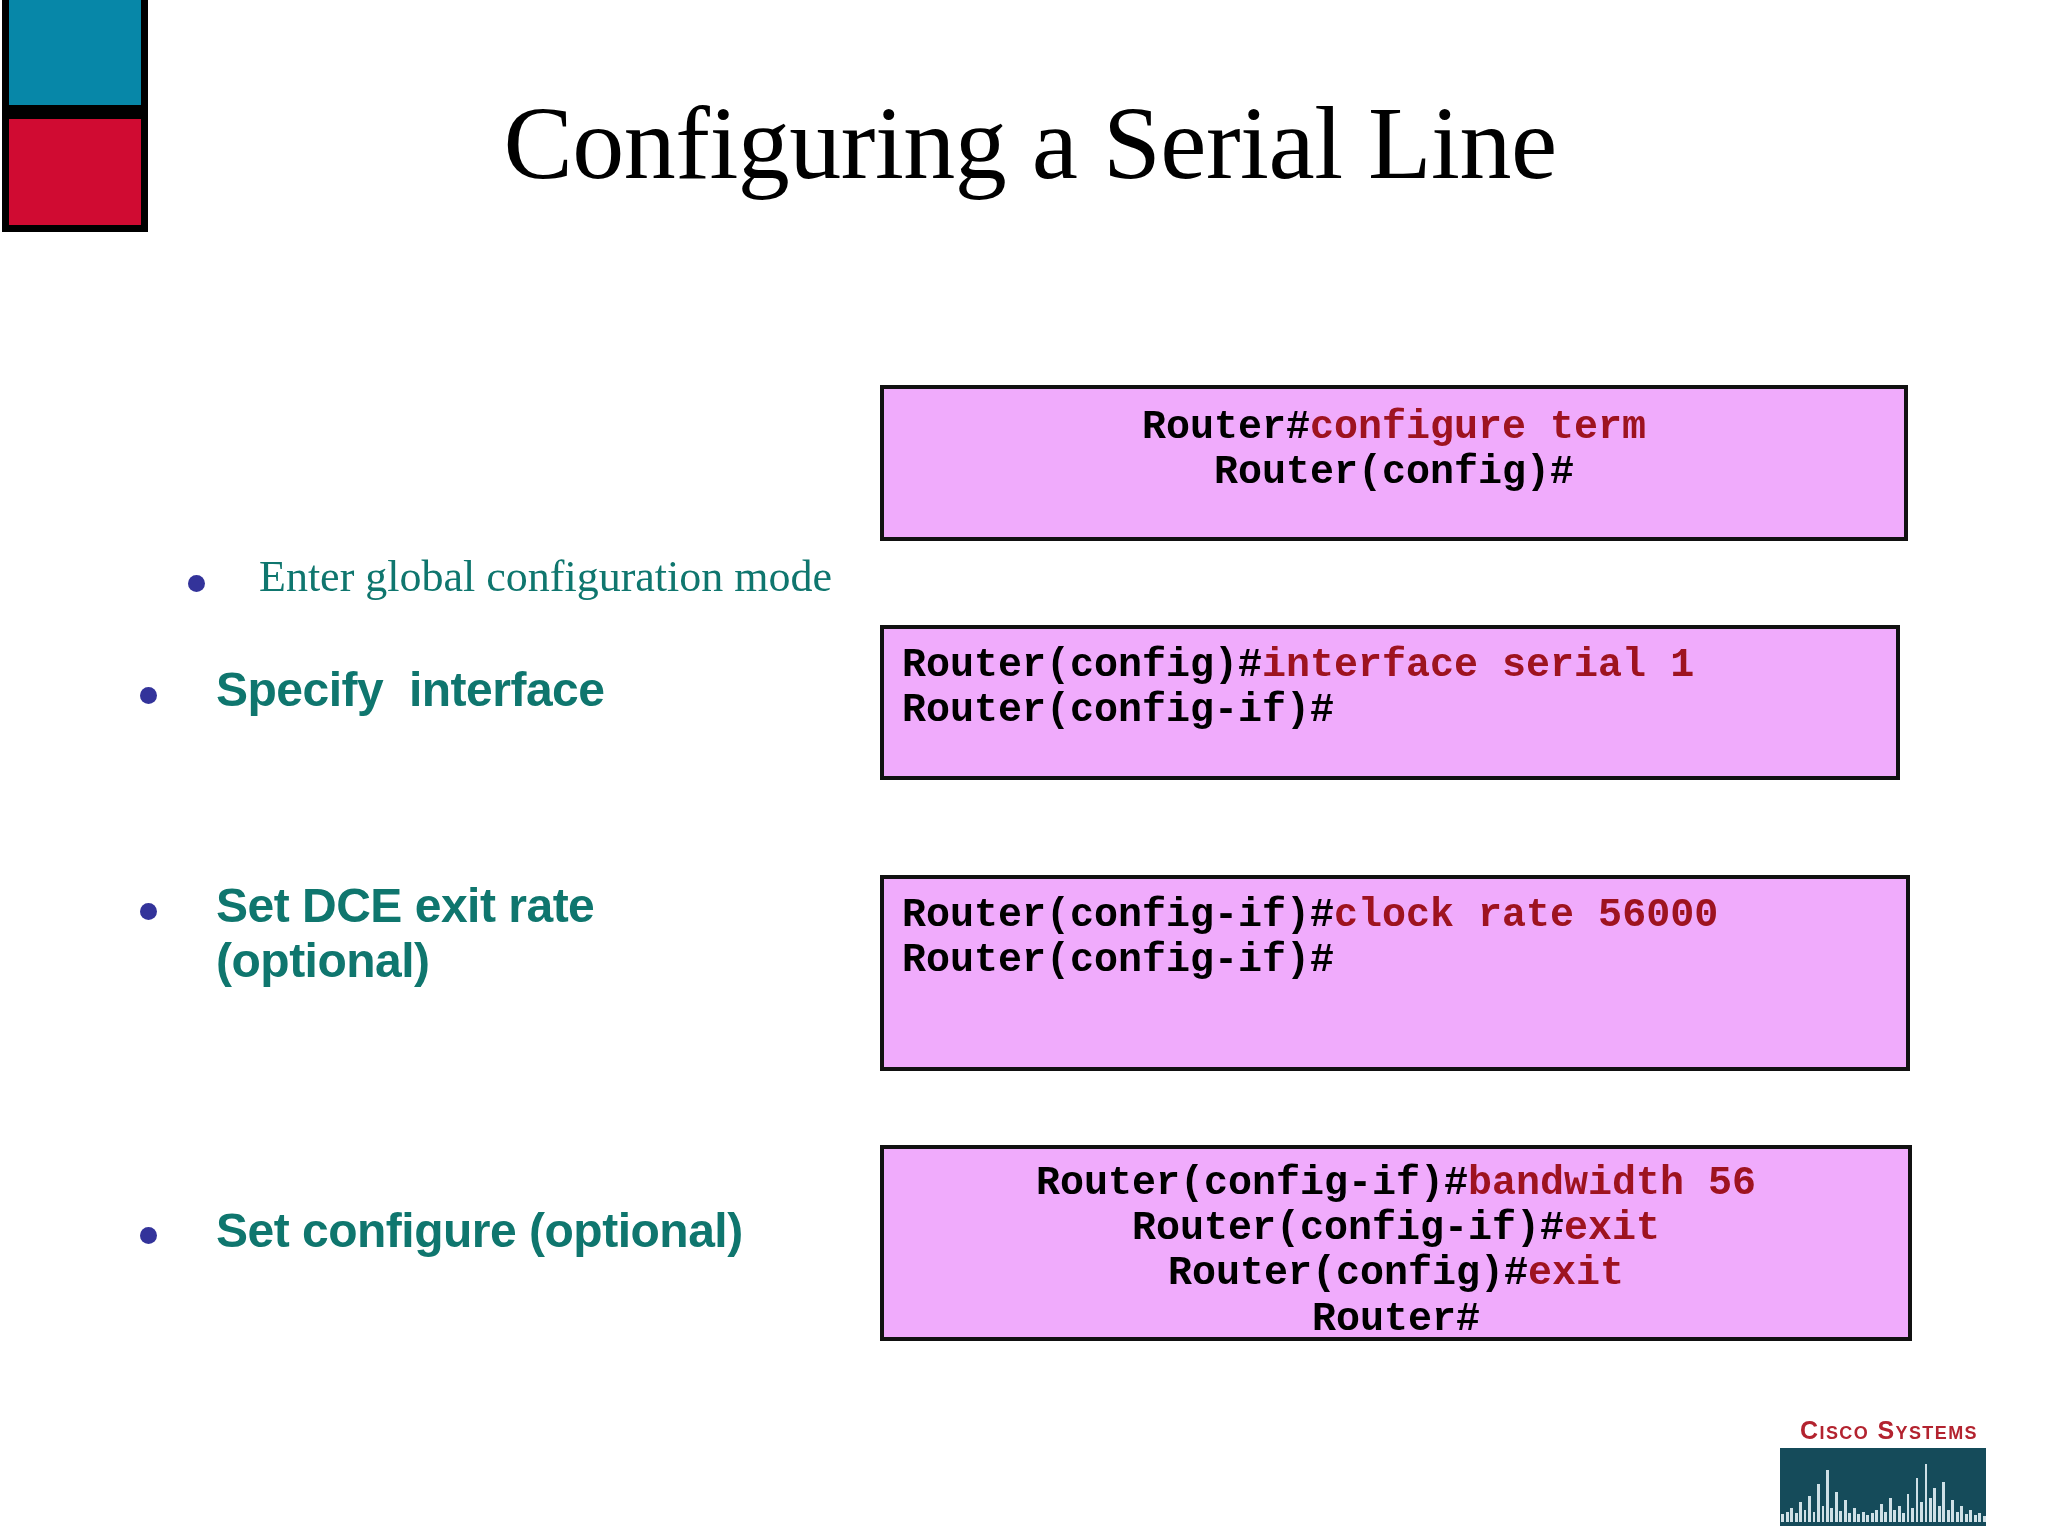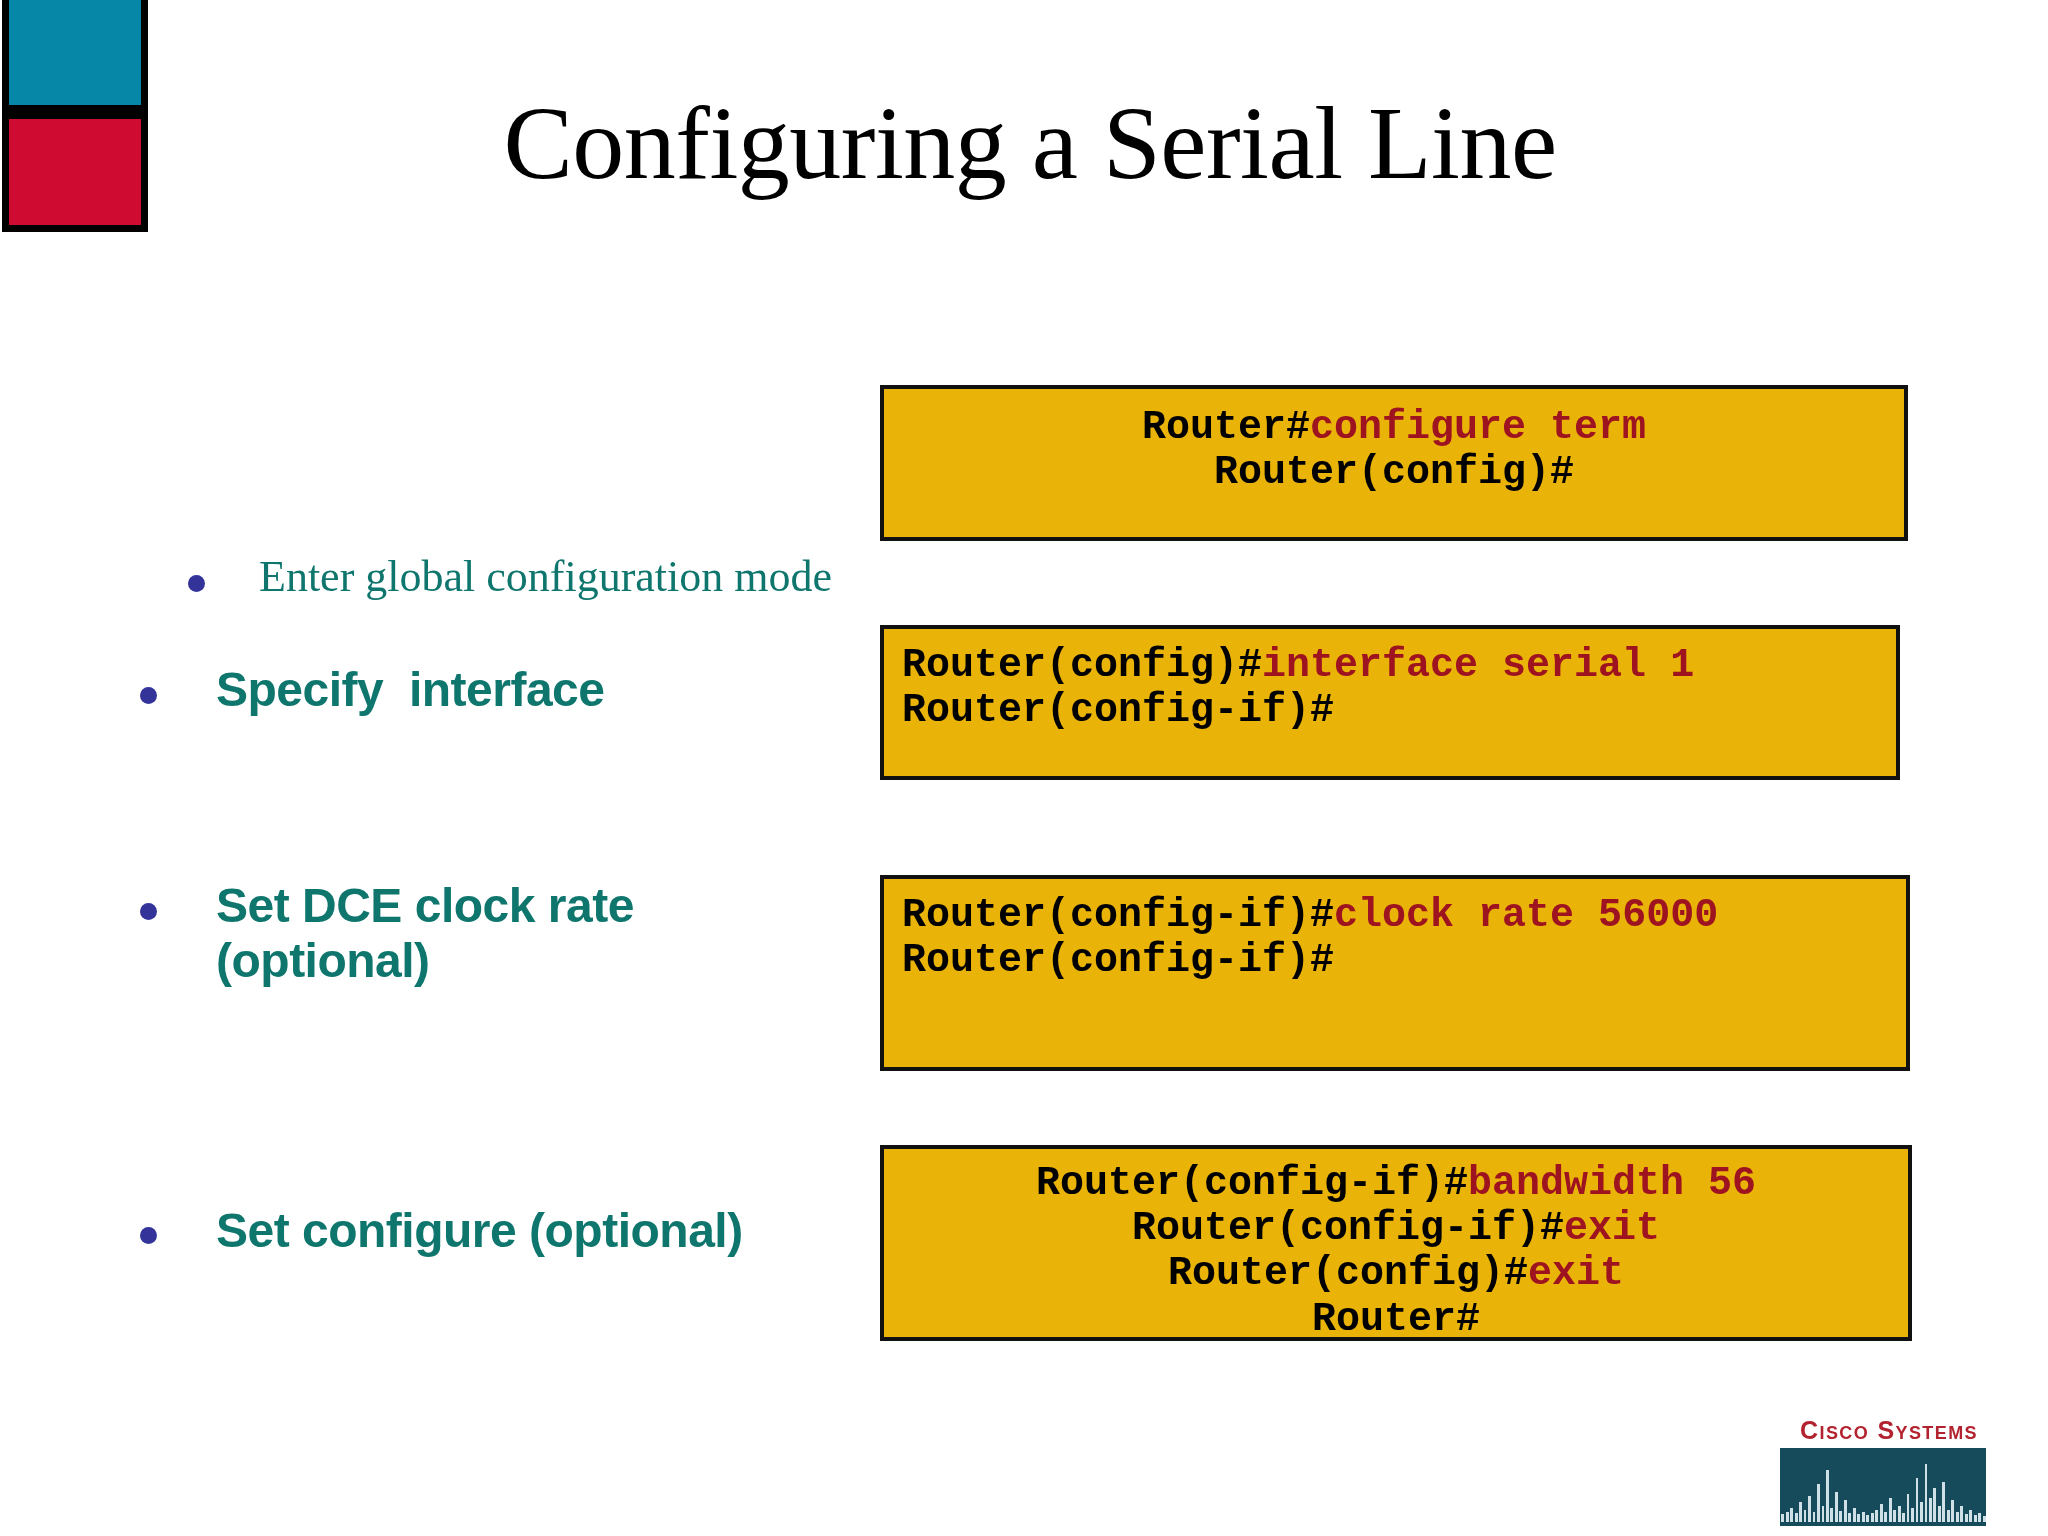--- a/index.html
+++ b/index.html
@@ -97,21 +97,21 @@
   #bullet-bandwidth      { left: 140px; top: 1203px; }
 
   #bullet-dce-clock .bullet-dot { margin-top: 25px; }
   #bullet-bandwidth .bullet-dot { margin-top: 24px; }
   #bullet-specify-if .bullet-dot { margin-top: 25px; }
 
   
   .code-box {
     position: absolute;
     border: 4px solid #111111;
-    background: #eab308;
+    background: #f0abfc;
     box-sizing: border-box;
     font-family: "Liberation Mono", "DejaVu Sans Mono", monospace;
     font-size: 40px;
     font-weight: 700;
     line-height: 1.13;
     color: #000000;
     padding: 14px 18px 0 18px;
     overflow: hidden;
   }
   .code-box .code-line { white-space: pre; }
@@ -176,21 +176,21 @@
   <span class="bullet-text serif">Enter global configuration mode</span>
 </div>
 
 <div class="bullet-row" id="bullet-specify-if">
   <span class="bullet-dot" style="background: rgb(51, 51, 154);"></span>
   <span class="bullet-text sans">Specify  interface</span>
 </div>
 
 <div class="bullet-row" id="bullet-dce-clock">
   <span class="bullet-dot" style="background: rgb(51, 51, 154);"></span>
-  <span class="bullet-text sans"><span>Set DCE clock rate</span><br><span>(optional)</span></span>
+  <span class="bullet-text sans"><span>Set DCE exit rate</span><br><span>(optional)</span></span>
 </div>
 
 <div class="bullet-row" id="bullet-bandwidth">
   <span class="bullet-dot" style="background: rgb(51, 51, 154);"></span>
   <span class="bullet-text sans">Set configure (optional)</span>
 </div>
 
 <div class="code-box center" id="code-box-1">
   <div class="code-line"><span>Router#</span><span class="cmd" style="color: rgb(158, 19, 32);">configure term</span></div>
   <div class="code-line"><span>Router(config)#</span><span class="cmd" style="color: rgb(158, 19, 32);"></span></div>

